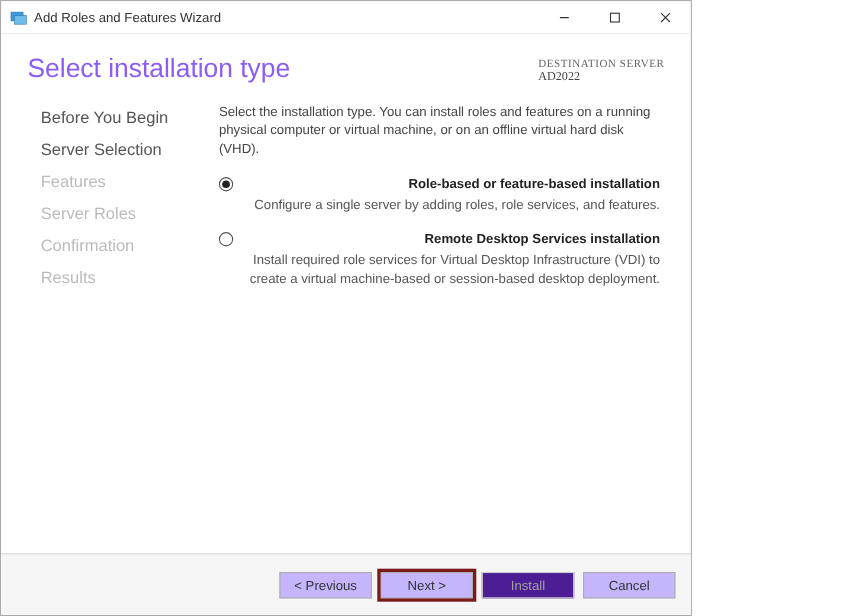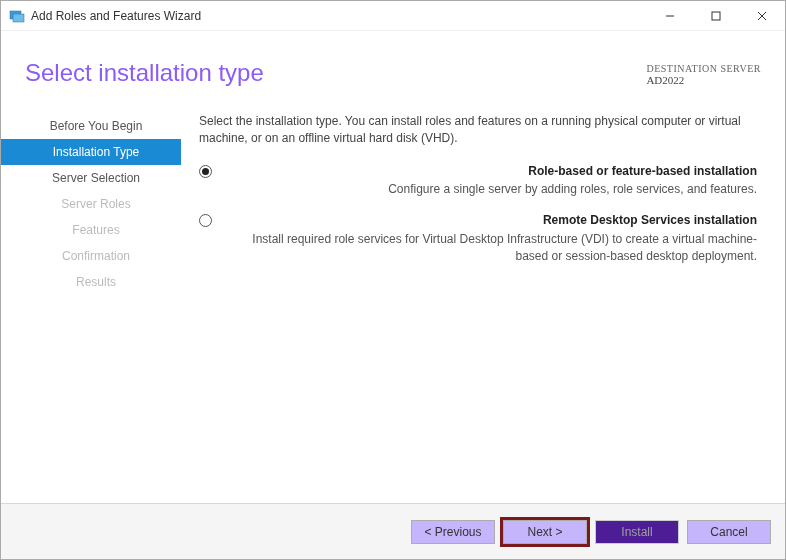--- a/index.html
+++ b/index.html
@@ -6,27 +6,26 @@
   body {
     font-family: "Segoe UI", Tahoma, sans-serif;
     font-size: 12px;
     background: #fff;
     width: 786px;
     height: 560px;
     overflow: hidden;
     color: #333;
   }
   .window {
-    width: 786px;
+    width: 629px;
     height: 560px;
     background: #fff;
     border: 1px solid #aaa;
     display: flex;
     flex-direction: column;
-    gap: 10px;
   }
   .titlebar {
     height: 30px;
     display: flex;
     align-items: center;
     padding-left: 8px;
     border-bottom: 1px solid #eee;
   }
   .titlebar-icon {
     width: 16px; height: 16px;
@@ -75,25 +74,24 @@
   .body-area {
     flex: 1;
     display: flex;
     padding: 0 24px 0 0;
   }
   .sidebar {
     width: 180px;
     padding-top: 6px;
   }
   .side-item {
-    font-size: 12px;
-    padding: 6px 14px 6px 24px;
+    font-size: 15px;
+    padding: 6px 14px 6px 36px;
     color: #555;
     cursor: default;
-    text-align: center;
   }
   .side-item.active {
     background: #1b8ad4;
     color: #fff;
   }
   .side-item.disabled {
     color: #bbb;
   }
   .content {
     flex: 1;
@@ -197,24 +195,23 @@
     <div class="heading">Select installation type</div>
     <div class="dest-server">
       <div class="label">DESTINATION SERVER</div>
       <div class="name">AD2022</div>
     </div>
   </div>
 
   <div class="body-area">
     <div class="sidebar">
       <div class="side-item">Before You Begin</div>
-      <div class="side-item active">Installation Type</div>
       <div class="side-item">Server Selection</div>
+      <div class="side-item disabled">Features</div>
       <div class="side-item disabled">Server Roles</div>
-      <div class="side-item disabled">Features</div>
       <div class="side-item disabled">Confirmation</div>
       <div class="side-item disabled">Results</div>
     </div>
 
     <div class="content">
       <p class="intro">Select the installation type. You can install roles and features on a running physical computer or virtual machine, or on an offline virtual hard disk (VHD).</p>
 
       <div class="option">
         <span class="radio selected"></span>
         <div class="opt-text">

